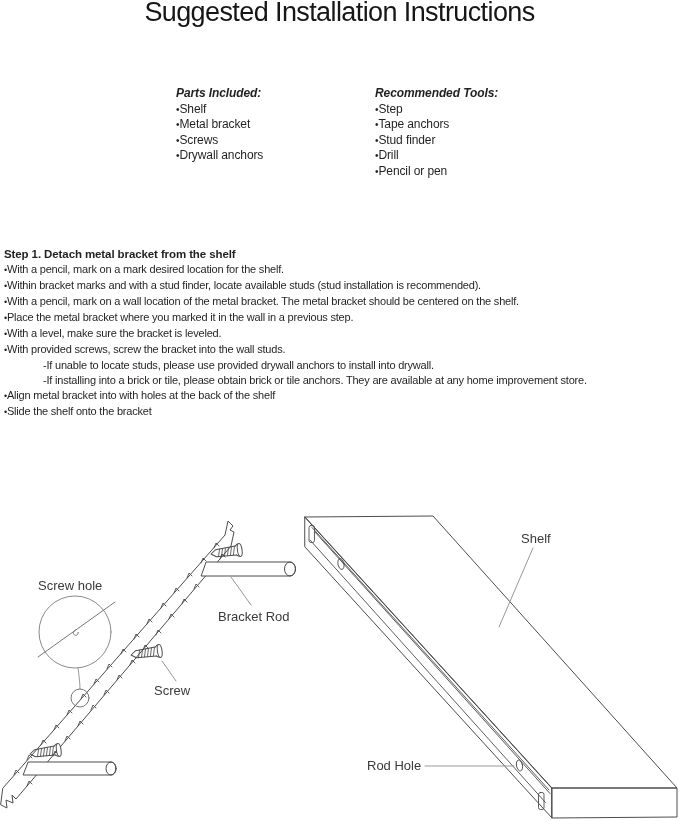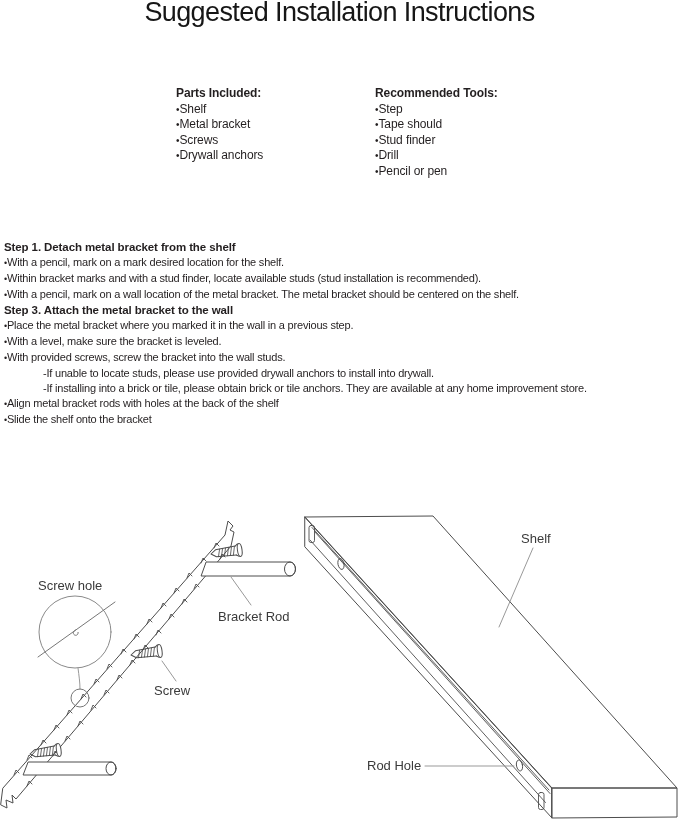--- a/index.html
+++ b/index.html
@@ -16,25 +16,25 @@
   .title {
     position:absolute; top:-3px; left:0; width:679px;
     margin:0; text-align:center;
     font-size:27px; font-weight:400; letter-spacing:-0.6px;
     color:#161616;
   }
 
   .col { position:absolute; top:86px; font-size:12px; line-height:15.5px; letter-spacing:-0.1px; }
   .col-parts { left:176px; }
   .col-tools { left:375px; }
-  .col-heading { font-weight:bold; }
+  .col-heading { font-weight:bold; font-style:italic; }
   .col-item::before { content:"\2022"; font-size:10px; }
 
   .steps {
-    position:absolute; left:4px; top:240px; width:675px;
+    position:absolute; left:4px; top:247px; width:675px;
     font-size:11px; line-height:15px; letter-spacing:-0.2px;
     white-space:nowrap;
   }
   .step-heading { font-weight:bold; font-size:11.5px; letter-spacing:-0.1px; }
   .step-bullet::before { content:"\2022"; font-size:9px; }
   .step-subnote { padding-left:39px; }
 
   .diagram-svg { position:absolute; left:0; top:480px; }
   .diagram-label { font-family:"Liberation Sans", sans-serif; font-size:13px; fill:#3a3a3a; }
 </style>
@@ -49,38 +49,37 @@
     <div class="col-heading">Parts Included:</div>
     <div class="col-item">Shelf</div>
     <div class="col-item">Metal bracket</div>
     <div class="col-item">Screws</div>
     <div class="col-item">Drywall anchors</div>
   </div>
 
   <div class="col col-tools">
     <div class="col-heading">Recommended Tools:</div>
     <div class="col-item">Step</div>
-    <div class="col-item">Tape should</div>
+    <div class="col-item">Tape anchors</div>
     <div class="col-item">Stud finder</div>
     <div class="col-item">Drill</div>
     <div class="col-item">Pencil or pen</div>
   </div>
 
   <div class="steps">
     <div class="step-heading">Step 1. Detach metal bracket from the shelf</div>
     <div class="step-bullet">With a pencil, mark on a mark desired location for the shelf.</div>
     <div class="step-bullet">Within bracket marks and with a stud finder, locate available studs (stud installation is recommended).</div>
     <div class="step-bullet">With a pencil, mark on a wall location of the metal bracket. The metal bracket should be centered on the shelf.</div>
-    <div class="step-heading">Step 3. Attach the metal bracket to the wall</div>
     <div class="step-bullet">Place the metal bracket where you marked it in the wall in a previous step.</div>
     <div class="step-bullet">With a level, make sure the bracket is leveled.</div>
     <div class="step-bullet">With provided screws, screw the bracket into the wall studs.</div>
     <div class="step-subnote">-If unable to locate studs, please use provided drywall anchors to install into drywall.</div>
     <div class="step-subnote">-If installing into a brick or tile, please obtain brick or tile anchors. They are available at any home improvement store.</div>
-    <div class="step-bullet">Align metal bracket rods with holes at the back of the shelf</div>
+    <div class="step-bullet">Align metal bracket into with holes at the back of the shelf</div>
     <div class="step-bullet">Slide the shelf onto the bracket</div>
   </div>
 
   <svg class="diagram-svg" width="679" height="341" viewBox="0 480 679 341" xmlns="http://www.w3.org/2000/svg">
 
     <defs>
       <g id="screw-shape">
         <path d="M0,0 L5,-3.5 L25,-4.5 M0,0 L5,3.5 L25,4.5"></path>
         <path d="M7,3.8l2.2,-7.4 M10,3.9l2.2,-7.6 M13,4l2.2,-7.8 M16,4.1l2.2,-8 M19,4.2l2.2,-8.2 M22,4.3l2.2,-8.4" stroke-width="0.8"></path>
         <path d="M25,-4.5 L27.5,-6.3 M25,4.5 L27.5,6.3"></path>

